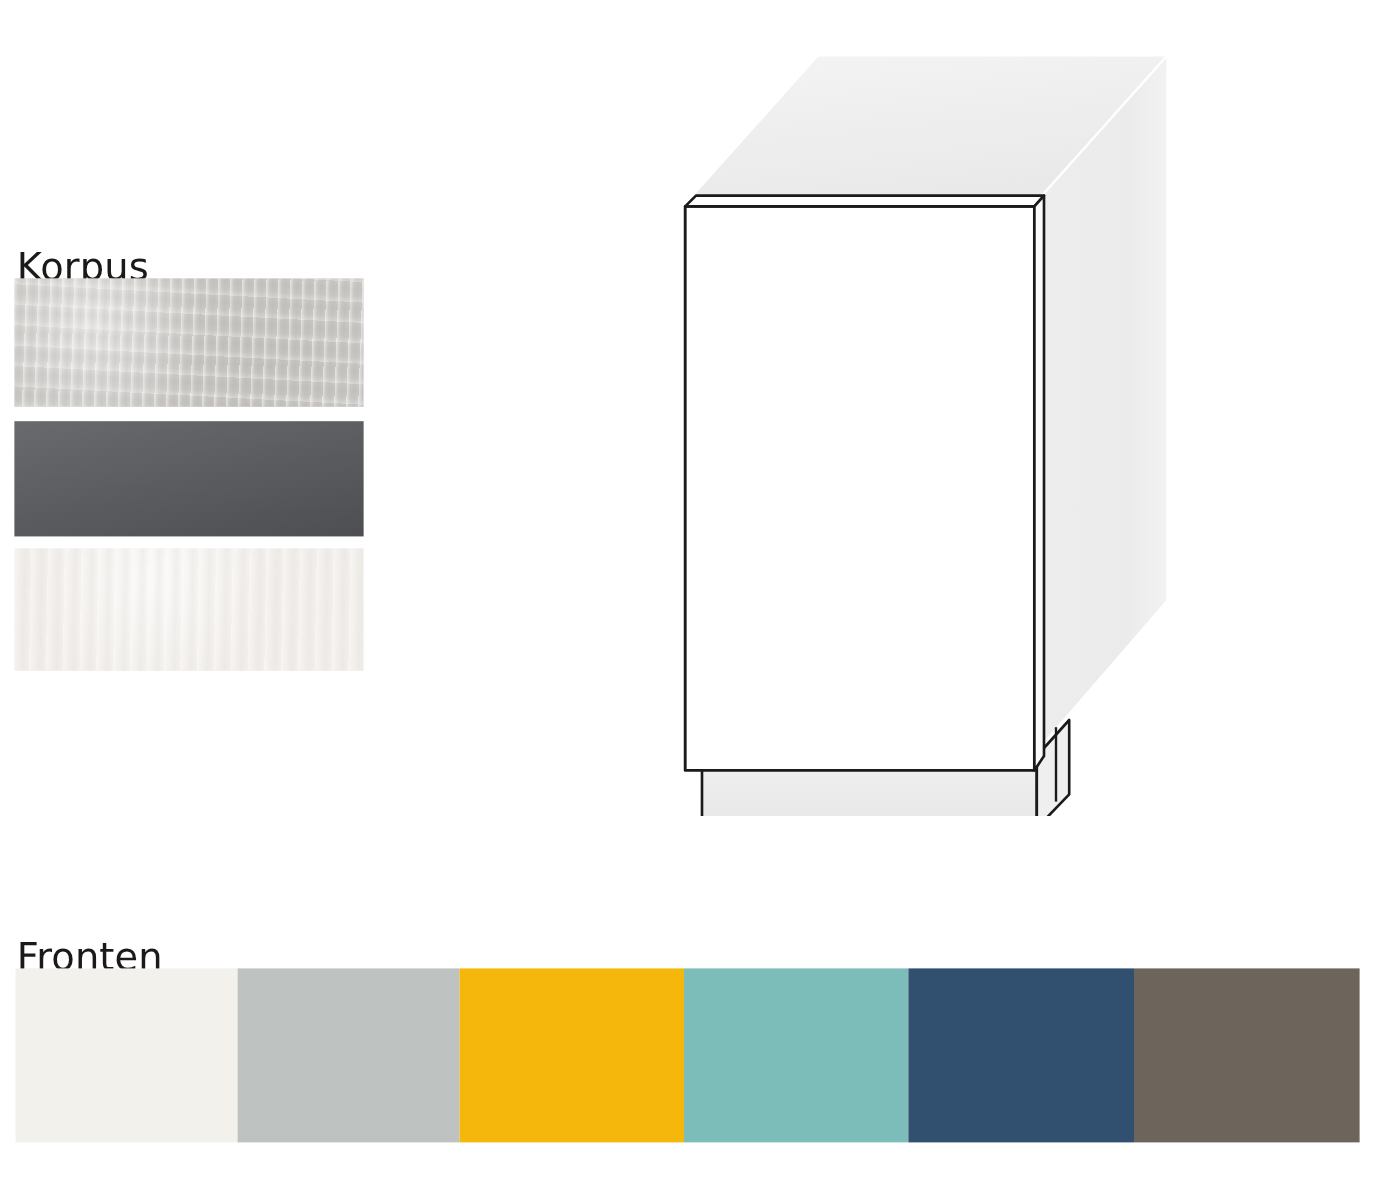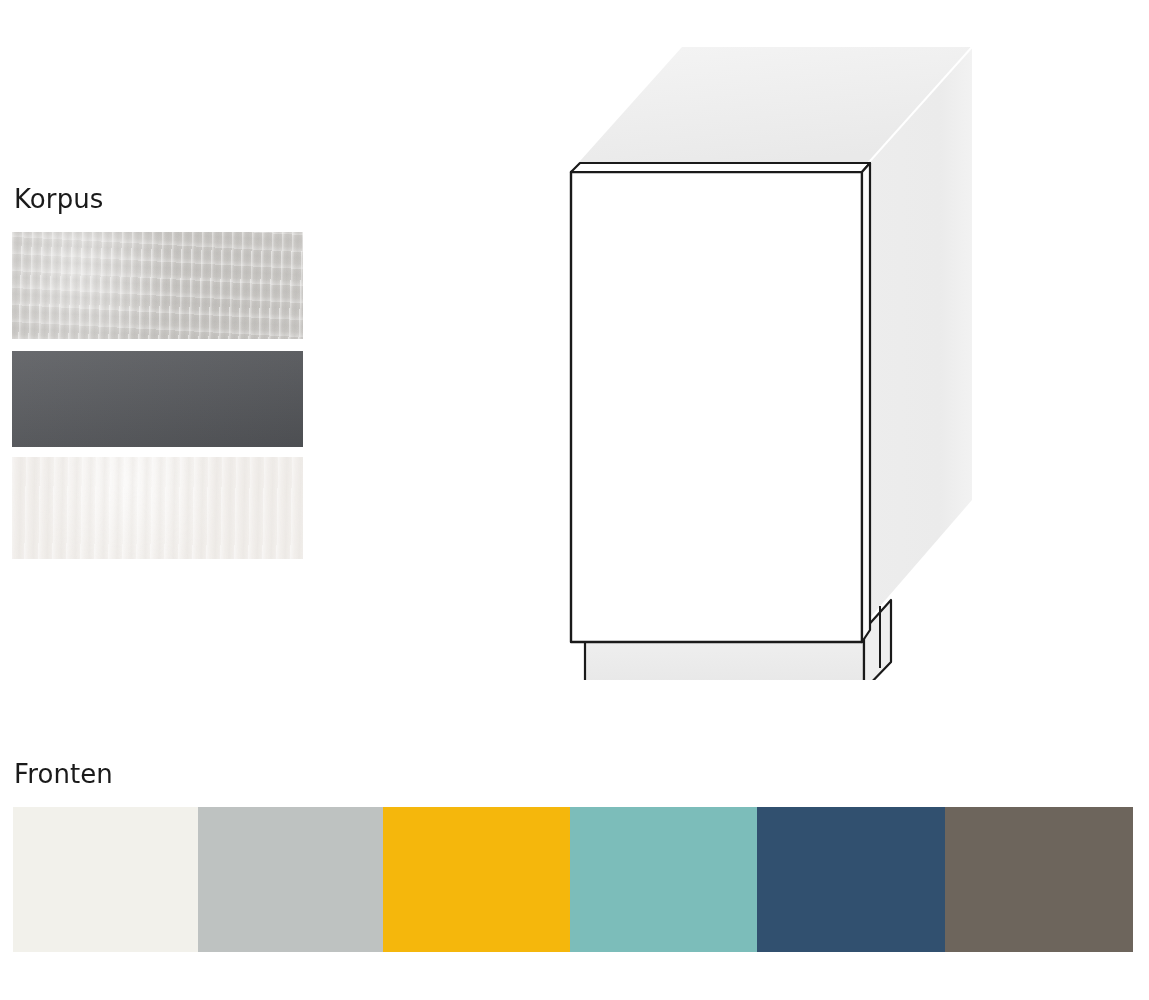--- a/index.html
+++ b/index.html
@@ -12,26 +12,27 @@
     width: 1149px;
     height: 1000px;
     position: relative;
     font-family: "DejaVu Sans", "Liberation Sans", sans-serif;
     overflow: hidden;
   }
 
   
   .section-label {
     position: absolute;
-    font-size: 26px;
+    font-size: 32px;
     font-weight: 400;
     color: #1a1a1a;
     letter-spacing: 0.1px;
     line-height: 1;
     white-space: nowrap;
+    margin-top: 20px;
   }
   #korpus-label { left: 14px; top: 186px; }
   #fronten-label { left: 14px; top: 761px; text-align: center; }
 
   
   #korpus-swatches {
     position: absolute;
     left: 12px;
     top: 232px;
     width: 291px;

